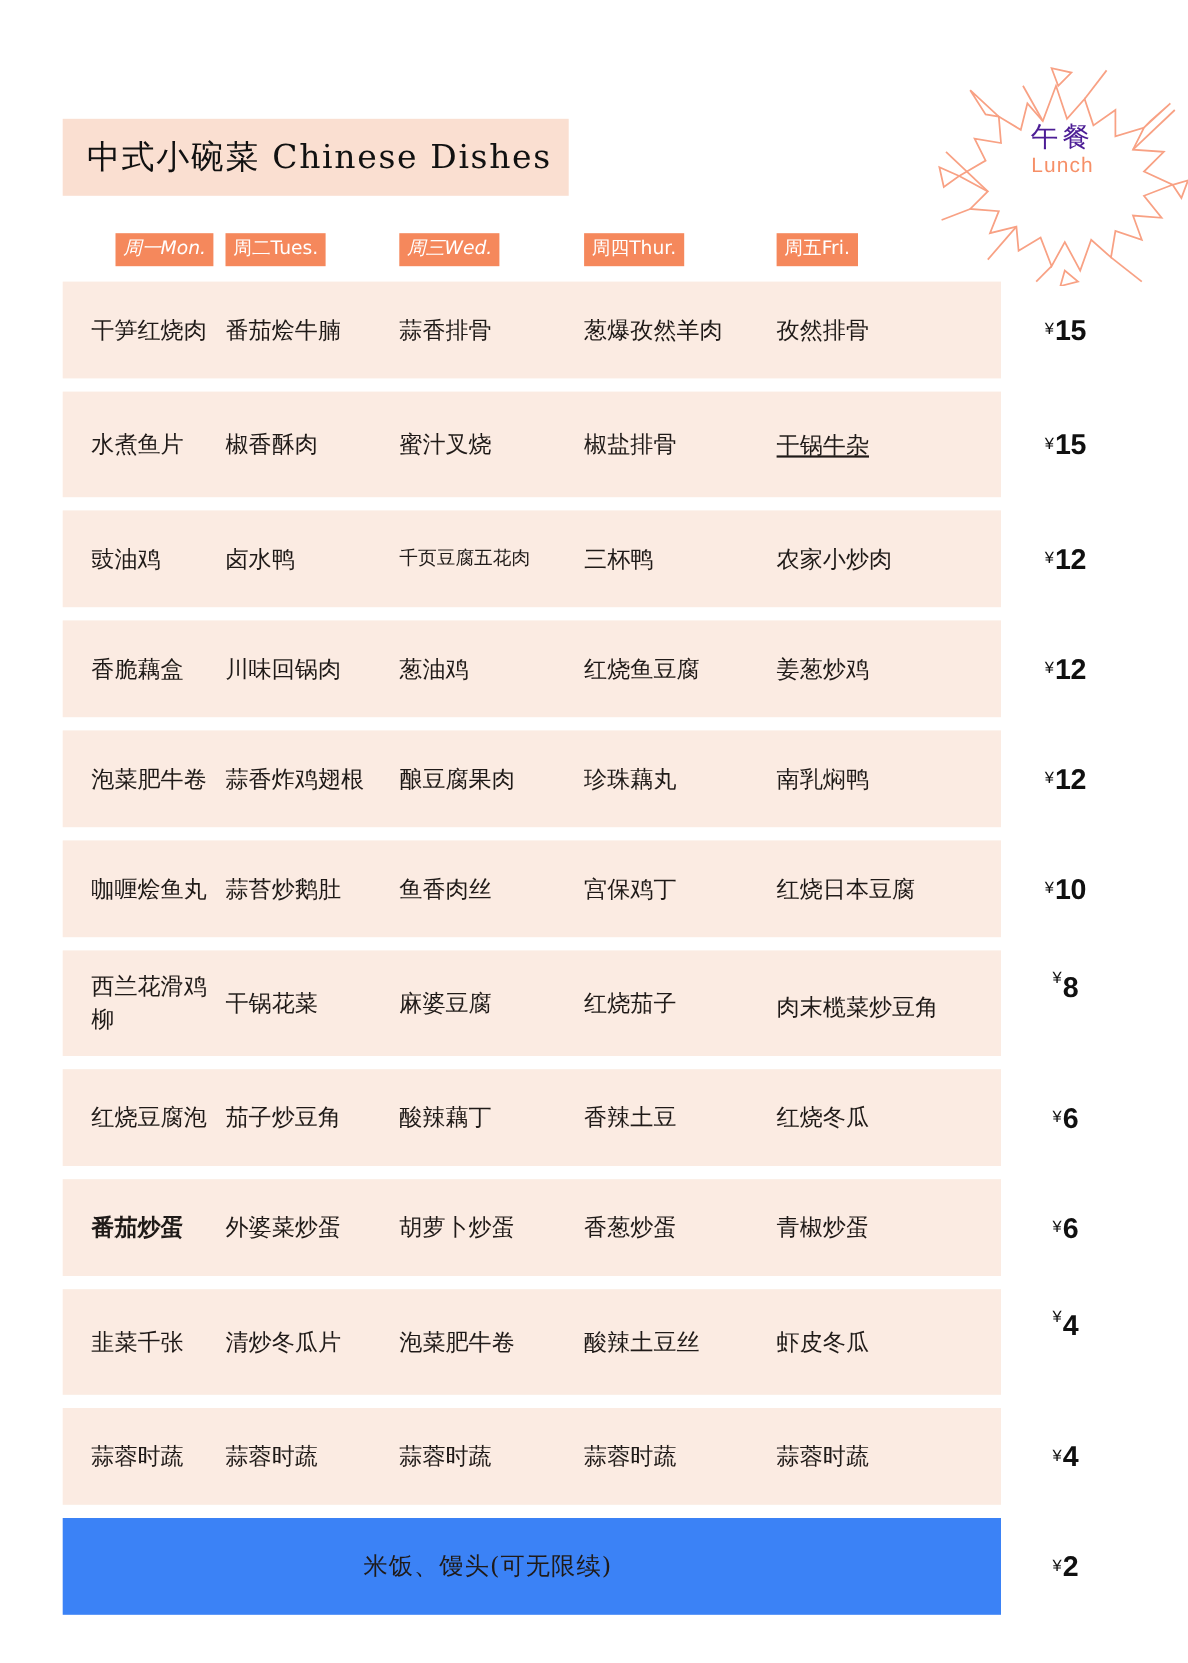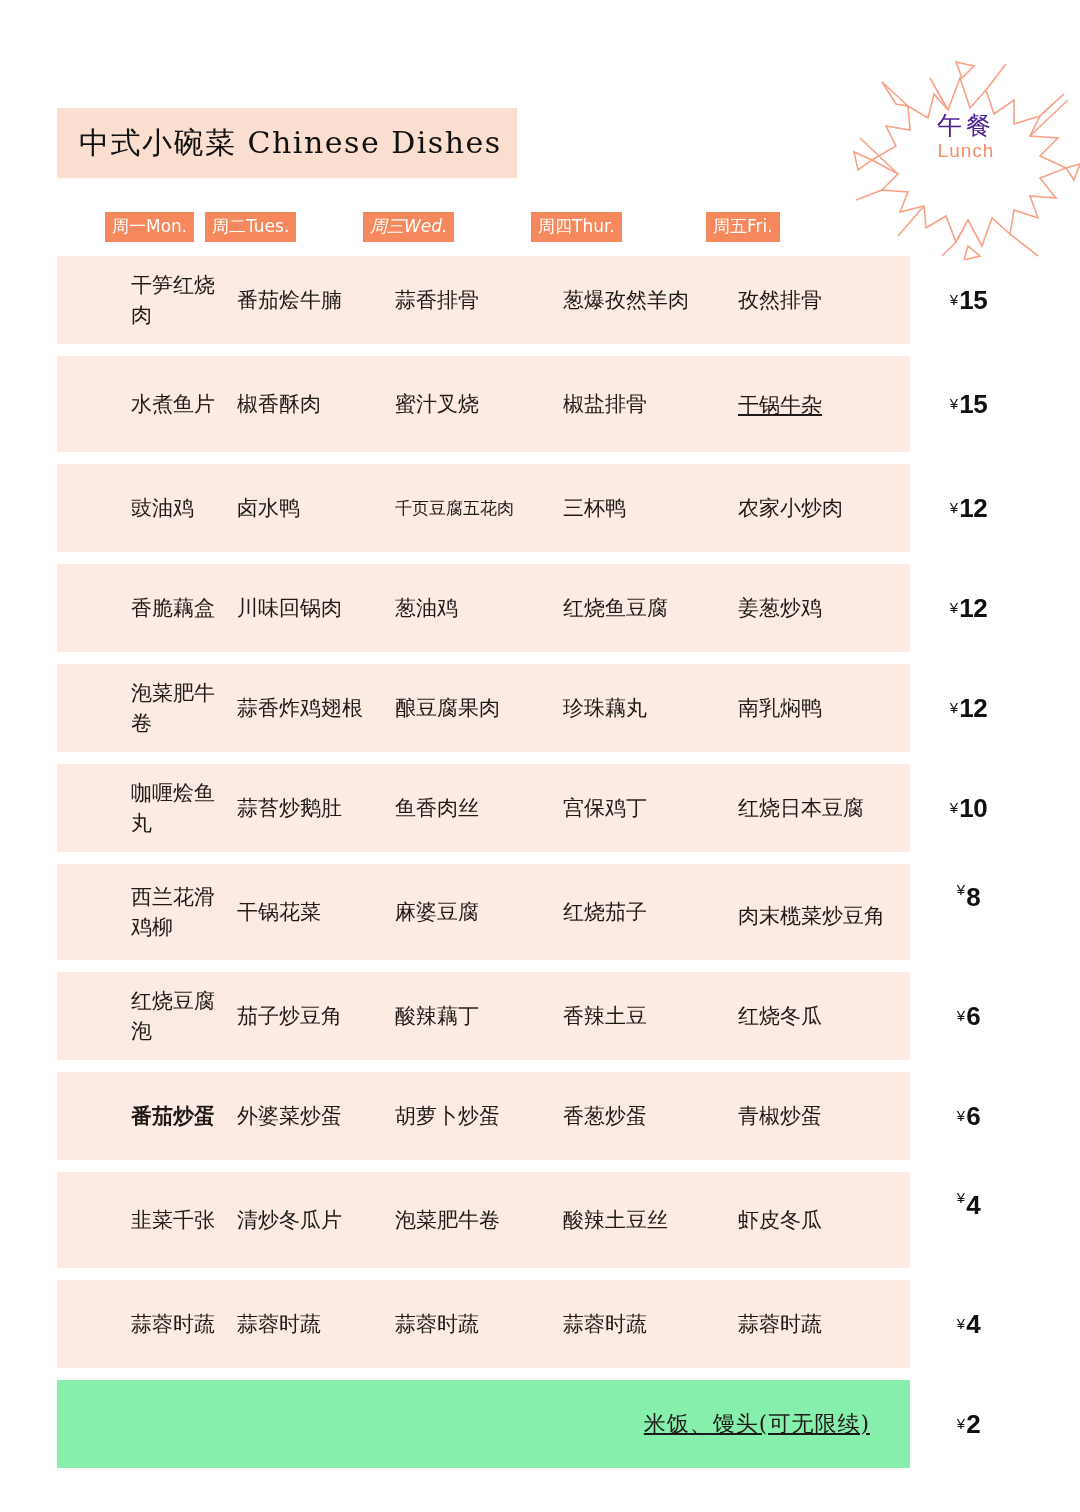--- a/index.html
+++ b/index.html
@@ -127,27 +127,27 @@
     line-height: 1.45;
     padding-right: 6px;
     display: flex;
     align-items: center;
   }
   .cell.small { font-size: 17px; }
   .cell.bold  { font-weight: bold; }
   .cell.top   { align-items: flex-start; padding-top: 8px; }
 
   
-  .c0 { flex: 0 0 148px; padding-left: 42px; margin-left: 32px; }
+  .c0 { flex: 0 0 148px; padding-left: 26px; }
   .c1 { flex: 0 0 158px; }
   .c2 { flex: 0 0 168px; }
   .c3 { flex: 0 0 175px; }
   .c4 { flex: 0 0 160px; }
 
-  .head-c0 { flex: 0 0 148px; padding-left: 48px; }
+  .head-c0 { flex: 0 0 148px; padding-left: 48px; font-style: italic; }
   .head-c1 { flex: 0 0 158px; }
   .head-c2 { flex: 0 0 168px; font-style: italic; }
   .head-c3 { flex: 0 0 175px; }
   .head-c4 { flex: 0 0 160px; }
 
   .price {
     flex: 0 0 117px;
     display: flex;
     align-items: center;
     justify-content: center;
@@ -165,28 +165,27 @@
   }
   .amount {
     font-size: 26px;
     font-weight: bold;
     color: #101010;
     letter-spacing: -0.5px;
   }
 
   
   .staple-band {
-    background: #86efac;
+    background: #3b82f6;
     width: 853px;
     flex: 0 0 853px;
     min-height: 88px;
     display: flex;
     align-items: center;
-    justify-content: flex-end;
-    text-decoration: underline;
+    justify-content: center;
   }
   .staple-text {
     font-family: "DejaVu Serif", "Liberation Serif", serif;
     font-size: 22px;
     color: #1f1a18;
     letter-spacing: 1px;
     transform: translateX(-40px);
   }
 
   

